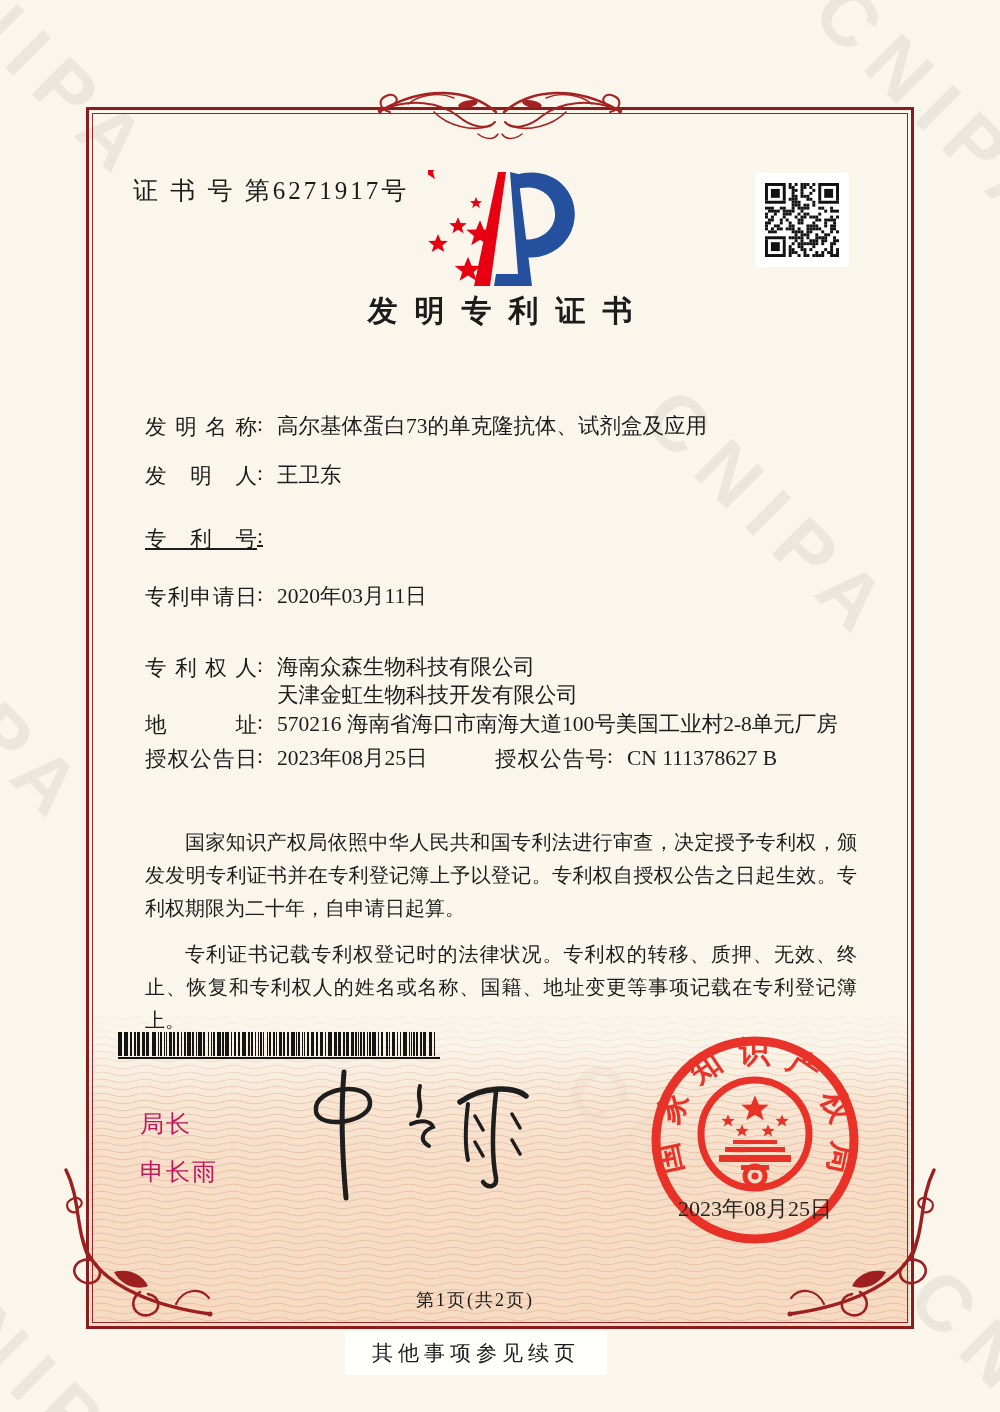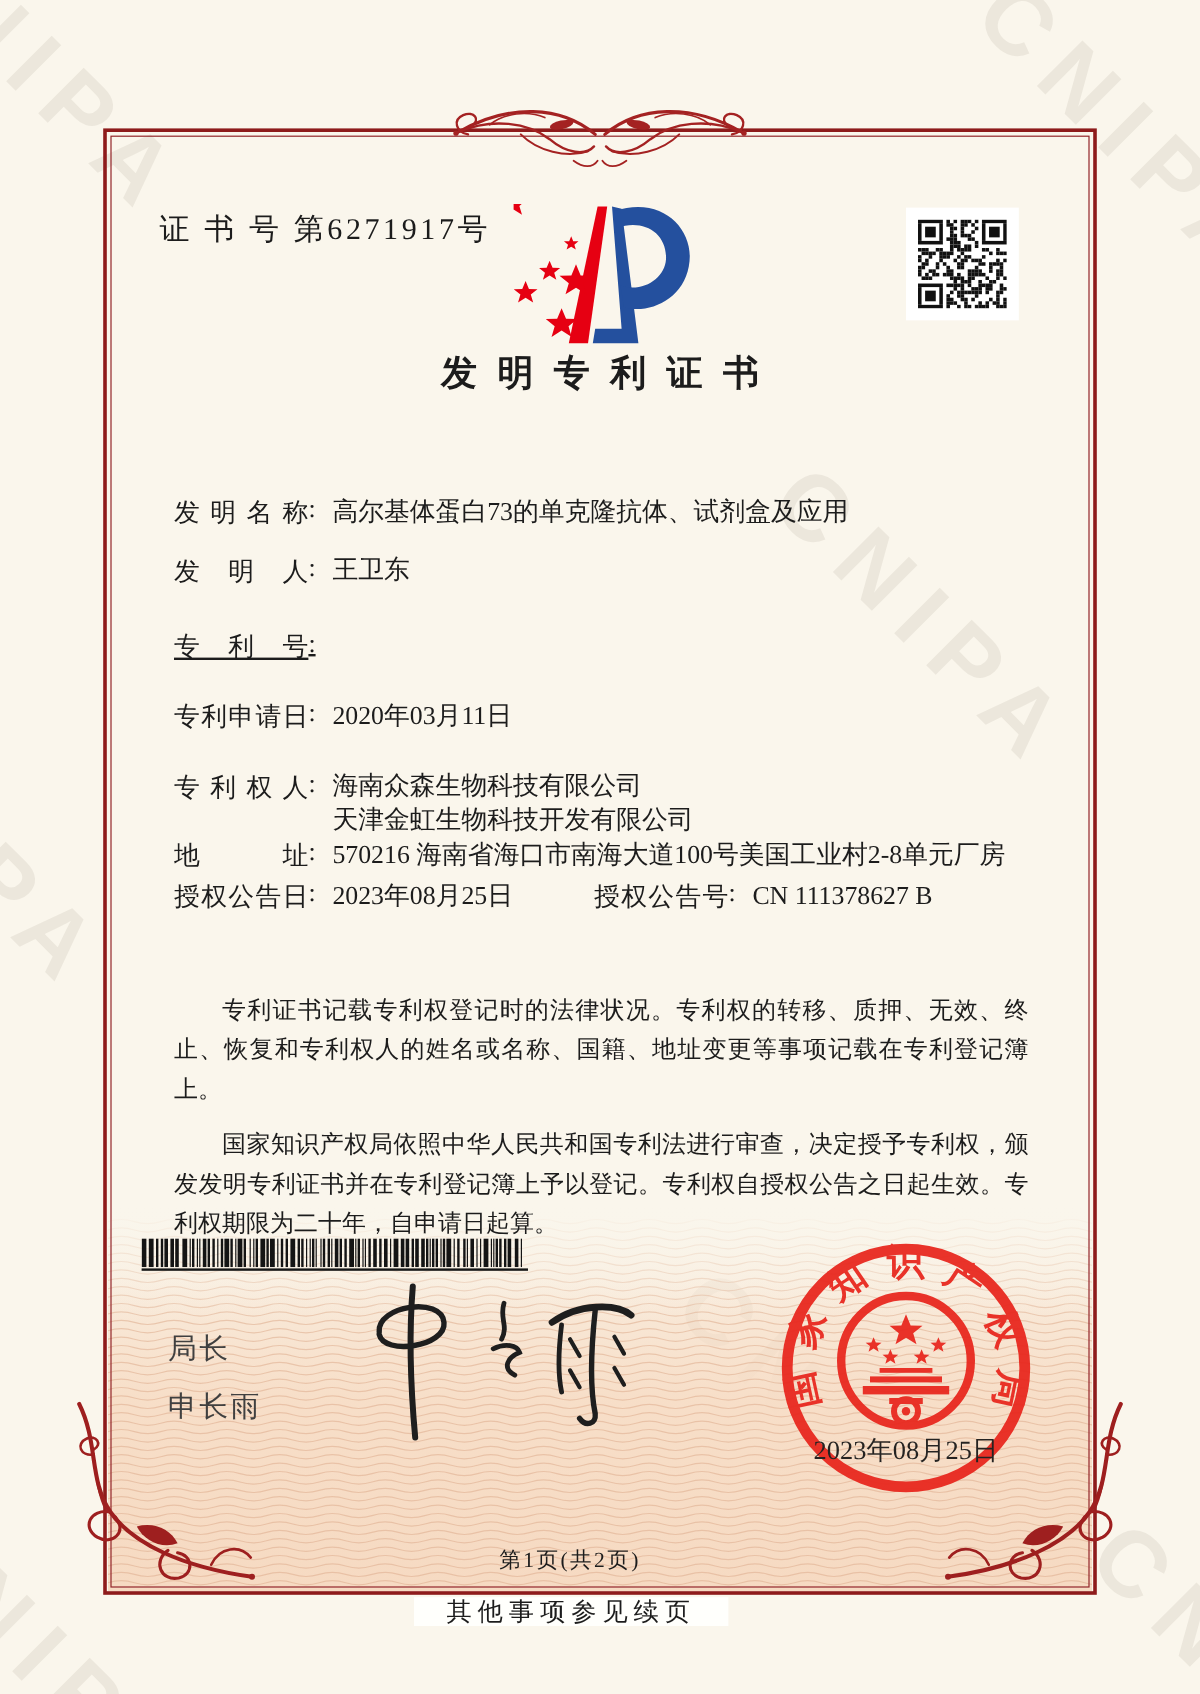--- a/index.html
+++ b/index.html
@@ -44,26 +44,26 @@
   .fval{line-height:28px;width:580px;}
   
   .paras{left:145px;top:826px;width:712px;font-size:20px;line-height:33px;text-align:justify;}
   .paras p{margin:0 0 13px 0;text-indent:2em;}
   
   .bcwrap{left:118px;top:1032px;}
   .bcline{left:118px;top:1057px;width:322px;height:1.5px;background:#151515;}
   
   .officer{
     left:140px;font-size:24px;letter-spacing:2px;
-    font-family:"Liberation Sans","DejaVu Sans",sans-serif;color:#404040;
+    font-family:"Liberation Sans","DejaVu Sans",sans-serif;color:#be185d;
   }
   
   .pagenum{left:0;top:1288px;width:950px;text-align:center;font-size:18px;letter-spacing:2px;}
   .note{
-    left:345px;top:1331px;width:262px;height:24px;background:rgba(255,255,253,0.95);
+    left:345px;top:1331px;width:262px;height:44px;background:rgba(255,255,253,0.95);
     display:flex;align-items:center;justify-content:center;
     font-size:21px;letter-spacing:5px;
   }
   svg{display:block;}
   .noint{user-select:none;}
 </style>
 </head>
 <body>
 
 <div id="wm-layer">
@@ -444,21 +444,21 @@
       <span class="flabel">发明人</span>
       <span class="fcolon">:</span>
       <span class="fval">
         <div>王卫东</div>
       </span>
     </div>
     <div class="frow" style="margin-bottom: 29px; text-decoration: underline;">
       <span class="flabel">专利号</span>
       <span class="fcolon">:</span>
     </div>
-    <div class="frow" style="margin-bottom: 30px;">
+    <div class="frow" style="margin-bottom: 42px;">
       <span class="flabel">专利申请日</span>
       <span class="fcolon">:</span>
       <span class="fval">
         <div>2020年03月11日</div>
       </span>
     </div>
     <div class="frow" style="margin-bottom: 1px;">
       <span class="flabel">专利权人</span>
       <span class="fcolon">:</span>
       <span class="fval">
@@ -477,22 +477,22 @@
       <span class="flabel">授权公告日</span>
       <span class="fcolon">:</span>
       <span class="fval" style="width:210px">2023年08月25日</span>
       <span class="flabel" style="margin-left:8px">授权公告号</span>
       <span class="fcolon">:</span>
       <span class="fval" style="width:220px">CN 111378627 B</span>
     </div>
   </div>
 
 <div class="abs paras" id="paras">
+    <p>国家知识产权局依照中华人民共和国专利法进行审查，决定授予专利权，颁发发明专利证书并在专利登记簿上予以登记。专利权自授权公告之日起生效。专利权期限为二十年，自申请日起算。</p>
     <p>专利证书记载专利权登记时的法律状况。专利权的转移、质押、无效、终止、恢复和专利权人的姓名或名称、国籍、地址变更等事项记载在专利登记簿上。</p>
-    <p>国家知识产权局依照中华人民共和国专利法进行审查，决定授予专利权，颁发发明专利证书并在专利登记簿上予以登记。专利权自授权公告之日起生效。专利权期限为二十年，自申请日起算。</p>
   </div>
 
 <svg class="abs bcwrap" id="barcode" width="322" height="24" viewBox="0 0 322 24">
     <rect x="0" y="0" width="4" height="24" fill="#141414"></rect>
     <rect x="6" y="0" width="4" height="24" fill="#141414"></rect>
     <rect x="12" y="0" width="2" height="24" fill="#141414"></rect>
     <rect x="16" y="0" width="2" height="24" fill="#141414"></rect>
     <rect x="19" y="0" width="3" height="24" fill="#141414"></rect>
     <rect x="24" y="0" width="3" height="24" fill="#141414"></rect>
     <rect x="28" y="0" width="3" height="24" fill="#141414"></rect>

